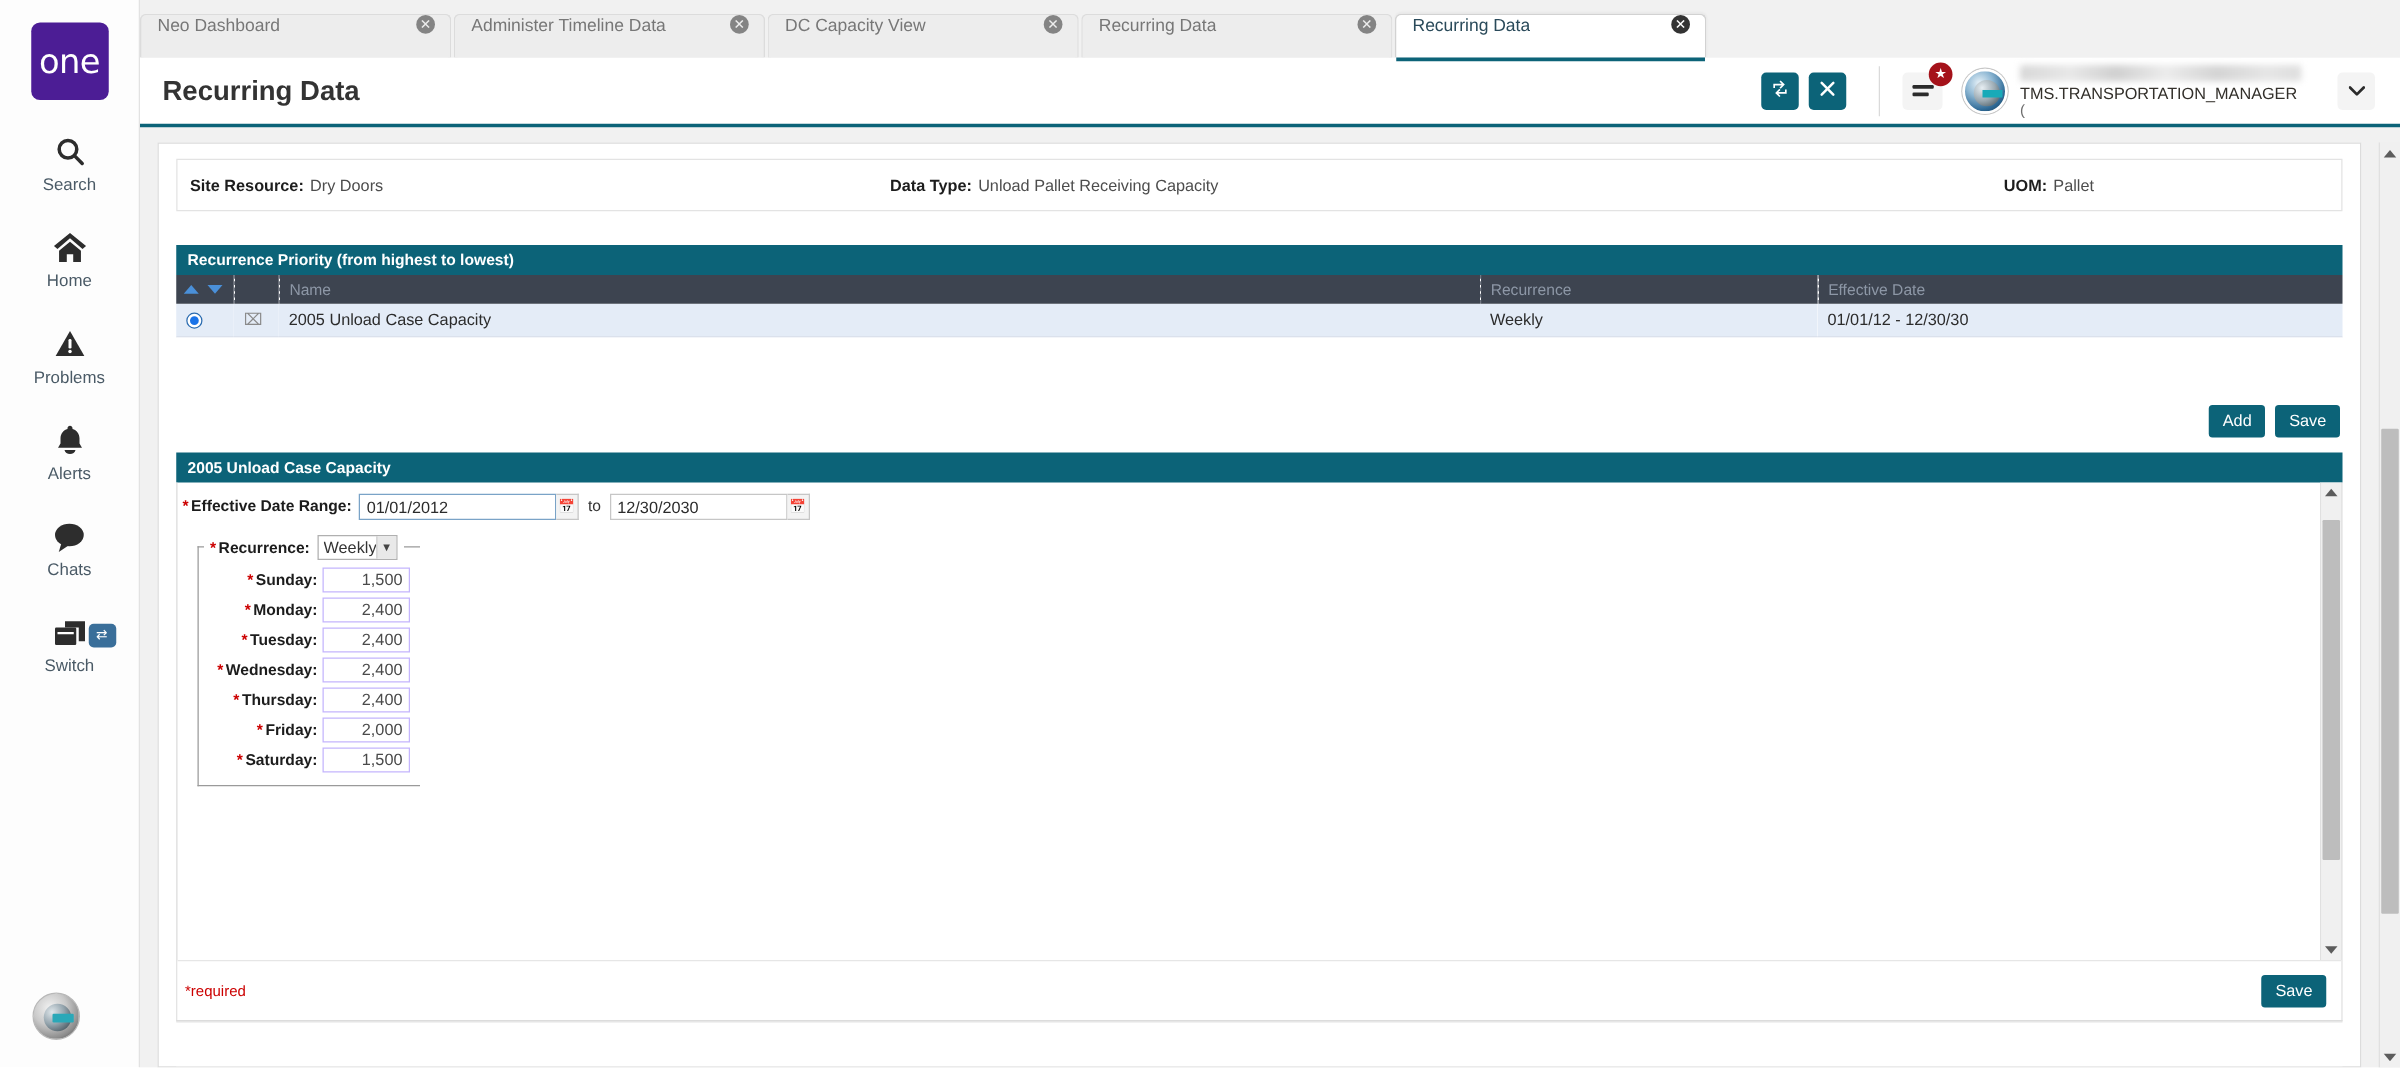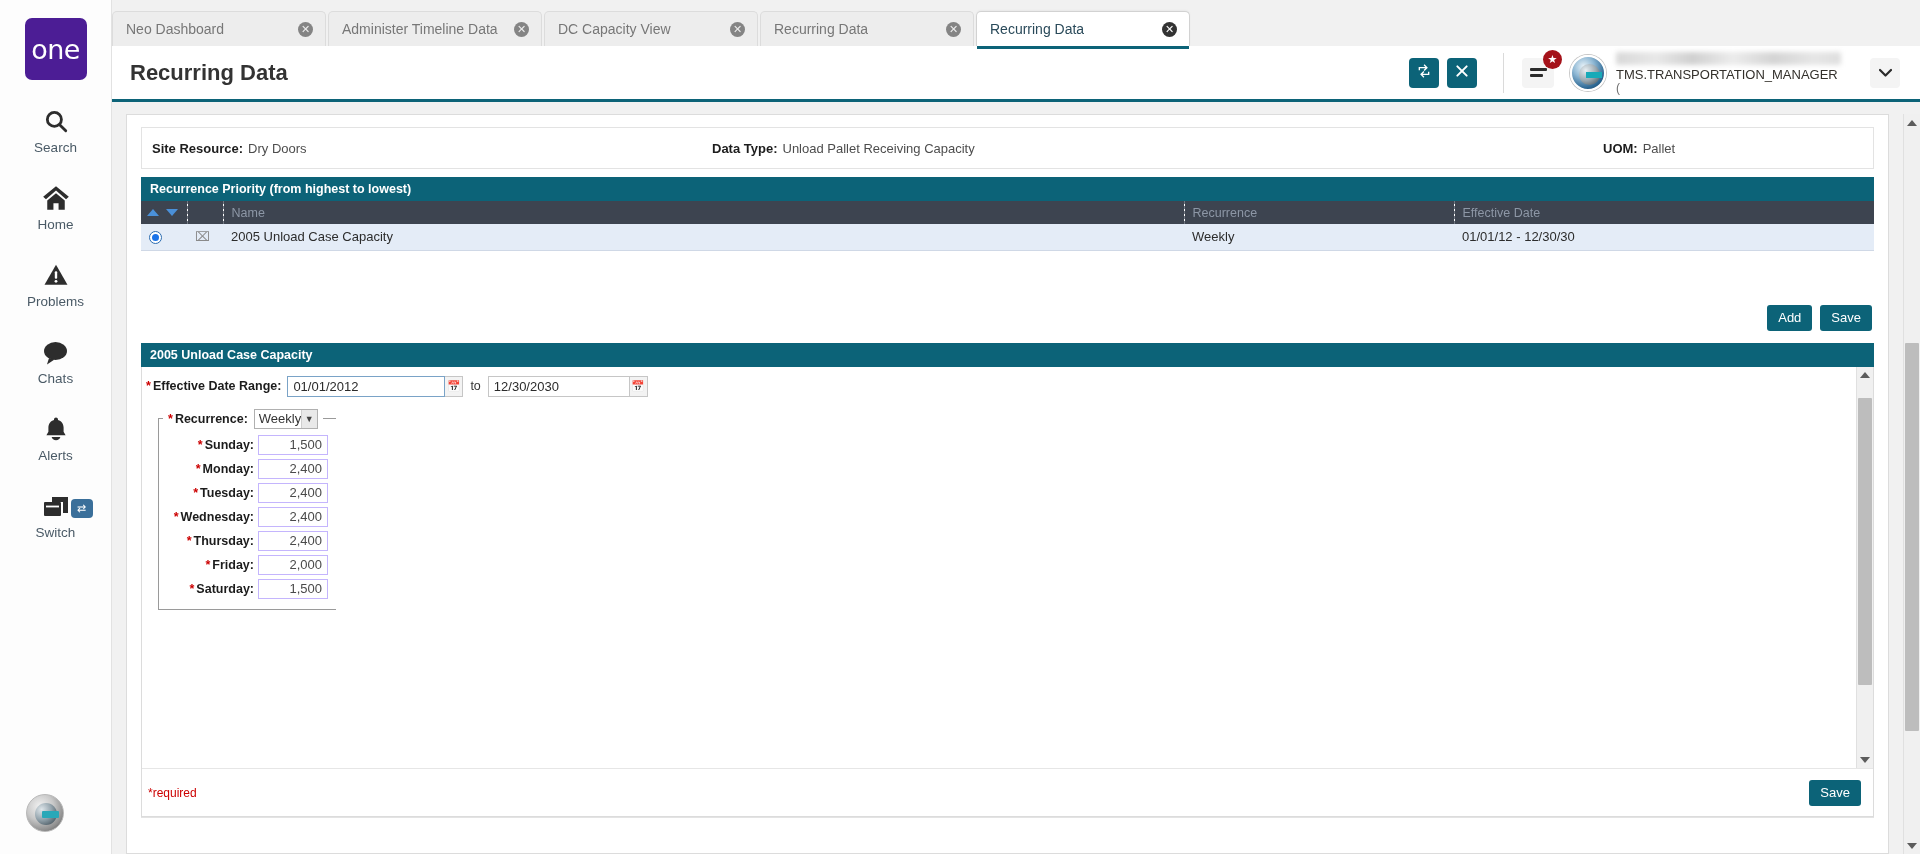--- a/index.html
+++ b/index.html
@@ -66,25 +66,25 @@
   
   .right { flex: 1 1 auto; display: flex; flex-direction: column; min-width: 0; background:#f1f1f1;}
 
   
   .tabstrip {
     height: 46px; background: #f1f1f1;
     display: flex; align-items: flex-end; padding-left: 0px;
     position: relative; flex: 0 0 46px;
   }
   .tab {
-    height: 35px; width: 214px;
+    height: 35px; width: 249px;
     background: #ededed;
     border: 1px solid #dcdcdc; border-bottom: none;
     border-radius: 5px 5px 0 0;
-    display: flex; align-items: center; justify-content: space-between;
+    display: flex; align-items: flex-start; justify-content: space-between;
     padding: 0 12px 0 13px;
     color: #777; font-size: 14px;
     margin-right: 2px; cursor: pointer;
     position: relative;
   }
   .tab.active {
     background: #ffffff; color: #2a4a5a;
     border-color: #d2d2d2;
     box-shadow: 0 -1px 2px rgba(0,0,0,.04);
   }
@@ -173,21 +173,21 @@
   .info-cell { display: flex; align-items: baseline; font-size: 13px; }
   .info-label { font-weight: bold; color: #1d1d1d; margin-right: 5px; }
   .info-value { color: #4d4d4d; }
   .info-c1 { flex: 0 0 560px; }
   .info-c2 { flex: 1 1 auto; }
   .info-c3 { flex: 0 0 260px; display: flex; justify-content: flex-start; }
 
   .panel-bar {
     background: #0c6378; color: #fff; height: 24px;
     display: flex; align-items: center; padding: 0 9px;
-    font-size: 12.5px; font-weight: bold; margin-top: 8px; flex: 0 0 24px;
+    font-size: 12.5px; font-weight: bold; margin-top: 27px; flex: 0 0 24px;
   }
 
   
   .grid { width: 100%; border-collapse: collapse; table-layout: fixed; }
   .grid thead th {
     background: #3d4450; color: #8d97a6; font-weight: normal;
     font-size: 12.5px; text-align: left; height: 23px; padding: 0 8px;
     border-right: 1px dashed #6f7580;
     overflow: hidden;
   }
@@ -340,36 +340,36 @@
           <path d="M12 2.5 L22.6 21 H1.4 Z"></path>
           <rect x="10.9" y="8.5" width="2.2" height="7" fill="#fff" rx="1"></rect>
           <circle cx="12" cy="17.8" r="1.3" fill="#fff"></circle>
         </svg>
       </span>
       <span class="nav-label">Problems</span>
     </div>
 
     <div class="nav-item">
       <span class="nav-icon">
+        <svg width="24" height="26" viewBox="0 0 24 26" fill="#2d2d2d">
+          <path d="M12 1.5 c1.1 0 2 .9 2 2 v.6 c3.4.9 5.6 3.9 5.6 7.5 v4.2 l2 3.4 H2.4 l2-3.4 v-4.2 c0-3.6 2.2-6.6 5.6-7.5 v-.6 c0-1.1.9-2 2-2 z"></path>
+          <path d="M7.6 21 h8.8 c-.4 1.9-2.2 3.2-4.4 3.2 S8 22.9 7.6 21 z"></path>
+        </svg>
+      </span>
+      <span class="nav-label">Alerts</span>
+    </div>
+
+    <div class="nav-item">
+      <span class="nav-icon">
         <svg width="27" height="25" viewBox="0 0 27 25" fill="#2d2d2d">
           <ellipse cx="13.5" cy="11" rx="11.5" ry="9"></ellipse>
           <path d="M7 18 L5 24.5 L12.5 19.6 Z"></path>
         </svg>
       </span>
       <span class="nav-label">Chats</span>
-    </div>
-
-    <div class="nav-item">
-      <span class="nav-icon">
-        <svg width="24" height="26" viewBox="0 0 24 26" fill="#2d2d2d">
-          <path d="M12 1.5 c1.1 0 2 .9 2 2 v.6 c3.4.9 5.6 3.9 5.6 7.5 v4.2 l2 3.4 H2.4 l2-3.4 v-4.2 c0-3.6 2.2-6.6 5.6-7.5 v-.6 c0-1.1.9-2 2-2 z"></path>
-          <path d="M7.6 21 h8.8 c-.4 1.9-2.2 3.2-4.4 3.2 S8 22.9 7.6 21 z"></path>
-        </svg>
-      </span>
-      <span class="nav-label">Alerts</span>
     </div>
 
     <div class="nav-item">
       <span class="nav-icon">
         <svg width="28" height="25" viewBox="0 0 28 25" fill="#2d2d2d">
           <path d="M10 3 h16 v16 h-5 V8 H10 Z"></path>
           <rect x="2" y="8" width="17" height="14" rx="1"></rect>
           <rect x="4" y="11.6" width="13" height="1.8" fill="#fff"></rect>
         </svg>
       </span>

